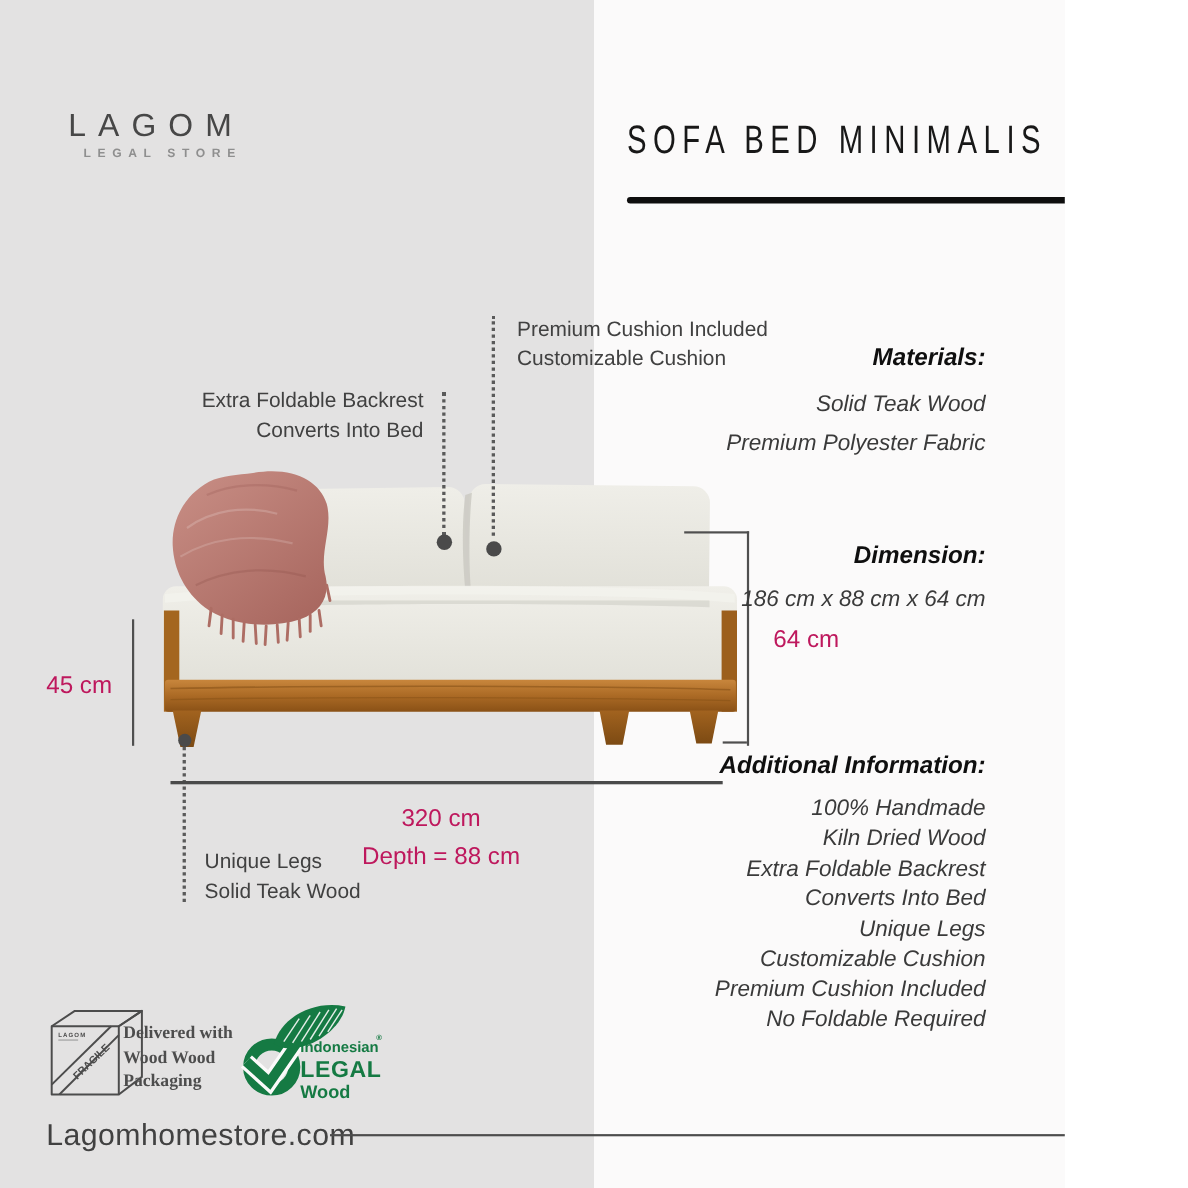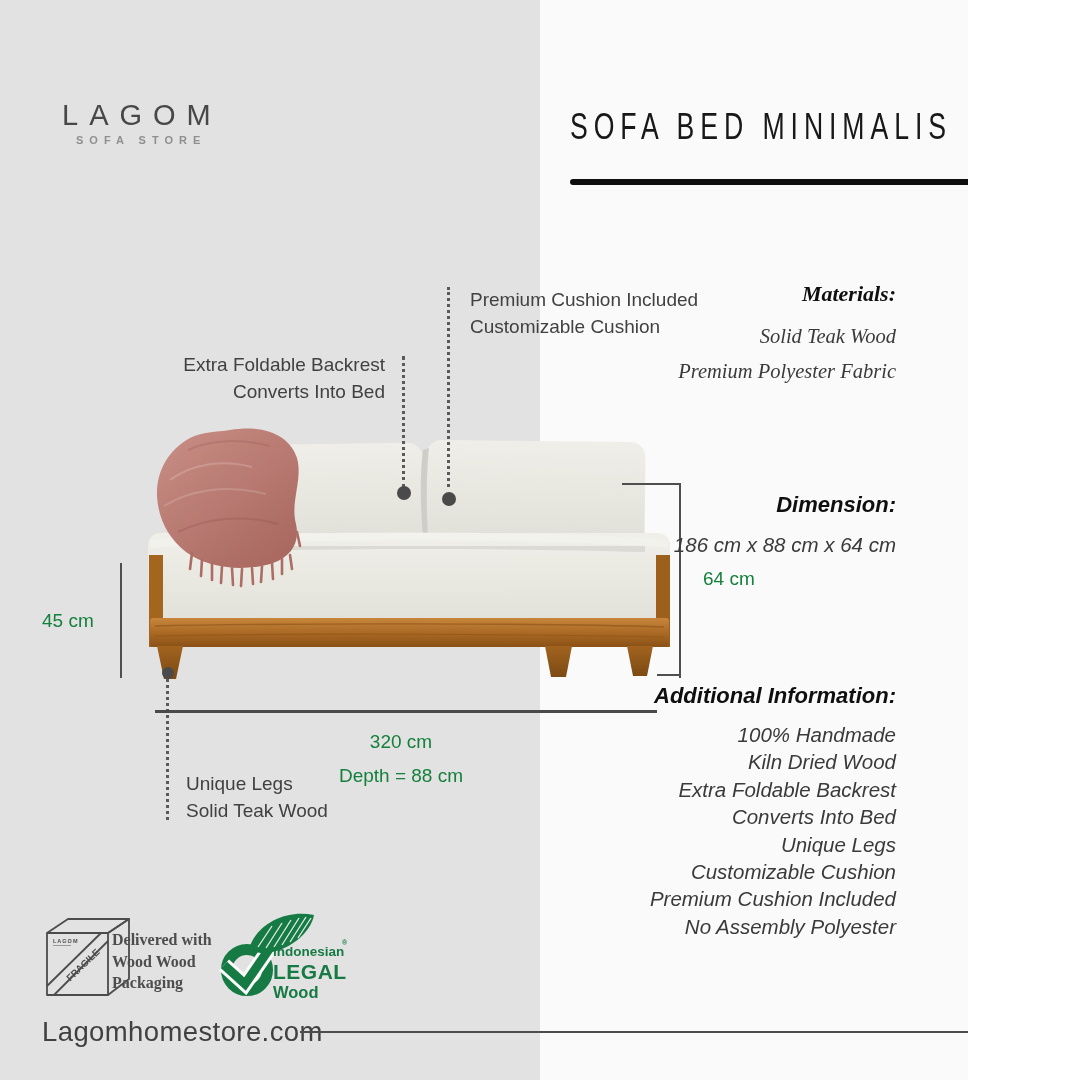--- a/index.html
+++ b/index.html
@@ -39,31 +39,31 @@
   .bracket-64 { position:absolute; left:622px; top:483px; width:57px; height:193px;
                 border-top:2px solid #4f4f4f; border-right:2px solid #4f4f4f; }
   .bracket-64-cap { position:absolute; left:657px; top:674px; width:22px; height:2px; background:#4f4f4f; }
   .line-186 { position:absolute; left:155px; top:710px; width:502px; height:3px; background:#4a4a4a; }
 
   
   .ann { position:absolute; font-size:19px; line-height:27px; color:#414141; }
   .ann-cushion  { left:470px; top:286px; text-align:left; }
   .ann-backrest { left:160px; top:351px; width:225px; text-align:right; }
   .ann-legs     { left:186px; top:770px; text-align:left; }
-  .mlabel { position:absolute; font-size:19px; color:#15803d; white-space:nowrap; }
+  .mlabel { position:absolute; font-size:22px; color:#be185d; white-space:nowrap; }
   .m-45   { left:42px;  top:610px; }
   .m-64   { left:703px; top:568px; }
   .m-186  { left:251px; top:731px; width:300px; text-align:center; }
   .m-depth{ left:251px; top:765px; width:300px; text-align:center; }
 
   
   .rightcol-block { position:absolute; right:72px; text-align:right; }
   .rc-heading { font-style:italic; font-weight:700; font-size:22px; color:#0f0f0f; margin:0 0 12px 0; }
   .rc-item    { font-style:italic; font-size:20.5px; color:#3a3a3a; }
-  .materials  { top:281px;font-family:Liberation Serif, serif; }  .materials .rc-item { line-height:35px; }
+  .materials  { top:312px; }  .materials .rc-item { line-height:35px; }
   .dimension  { top:492px; }  .dimension .rc-item { line-height:30px; }
   .additional { top:683px; }  .additional .rc-item { line-height:27.4px; }
 
   
   .crate-svg { position:absolute; left:44px; top:912px; width:100px; height:102px; }
   .packaging-text { position:absolute; left:112px; top:929px; font-family:"Liberation Serif", serif;
                     font-weight:700; font-size:16px; line-height:21.5px; color:#4d4d4d; }
   .legal-svg { position:absolute; left:216px; top:906px; width:135px; height:104px; }
 
   
@@ -72,21 +72,21 @@
 </style>
 </head>
 <body>
 
 <div class="page">
 
   <div class="panel-left"></div>
   <div class="panel-right"></div>
 
   <div class="logo-main">LAGOM</div>
-  <div class="logo-sub">SOFA STORE</div>
+  <div class="logo-sub">LEGAL STORE</div>
   <div class="title">SOFA BED MINIMALIS</div>
   <div class="title-rule"></div>
 
   <svg class="sofa-svg" viewBox="0 0 560 270">
     <defs>
       <linearGradient id="gCushion" x1="0" y1="0" x2="0" y2="1">
         <stop offset="0" stop-color="#efeee8"></stop>
           <stop offset="1" stop-color="#e0dfd7"></stop>
       </linearGradient>
       <linearGradient id="gSeat" x1="0" y1="0" x2="0" y2="1">
@@ -201,21 +201,21 @@
 
   <div class="rightcol-block additional">
     <div class="rc-heading">Additional Information:</div>
     <div class="rc-item">100% Handmade</div>
     <div class="rc-item">Kiln Dried Wood</div>
     <div class="rc-item">Extra Foldable Backrest</div>
     <div class="rc-item">Converts Into Bed</div>
     <div class="rc-item">Unique Legs</div>
     <div class="rc-item">Customizable Cushion</div>
     <div class="rc-item">Premium Cushion Included</div>
-    <div class="rc-item">No Assembly Polyester</div>
+    <div class="rc-item">No Foldable Required</div>
   </div>
 
   <svg class="crate-svg" viewBox="0 0 100 102">
     <g fill="none" stroke="#4c4c4c" stroke-width="1.8" stroke-linejoin="round">
       <rect x="3" y="21" width="61" height="62"></rect>
       <path d="M3,21 L24,7 L85,7 L64,21"></path>
       <path d="M64,21 L85,7 L85,67 L64,83"></path>
       <path d="M3,74 L57,21"></path>
       <path d="M10,83 L64,29"></path>
     </g>

